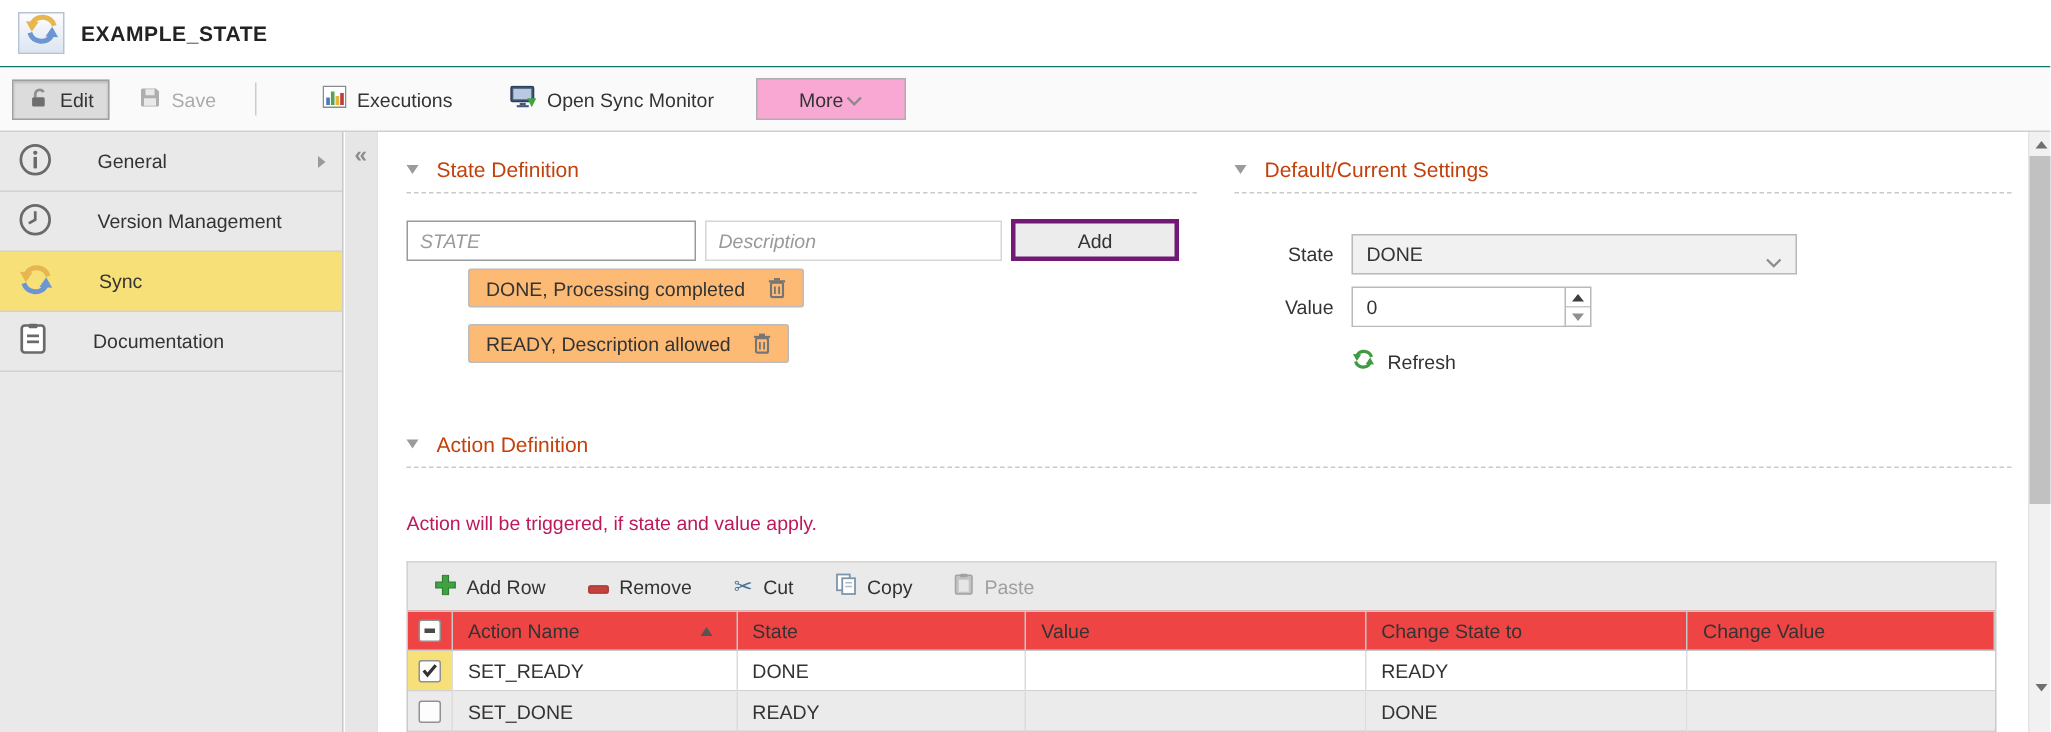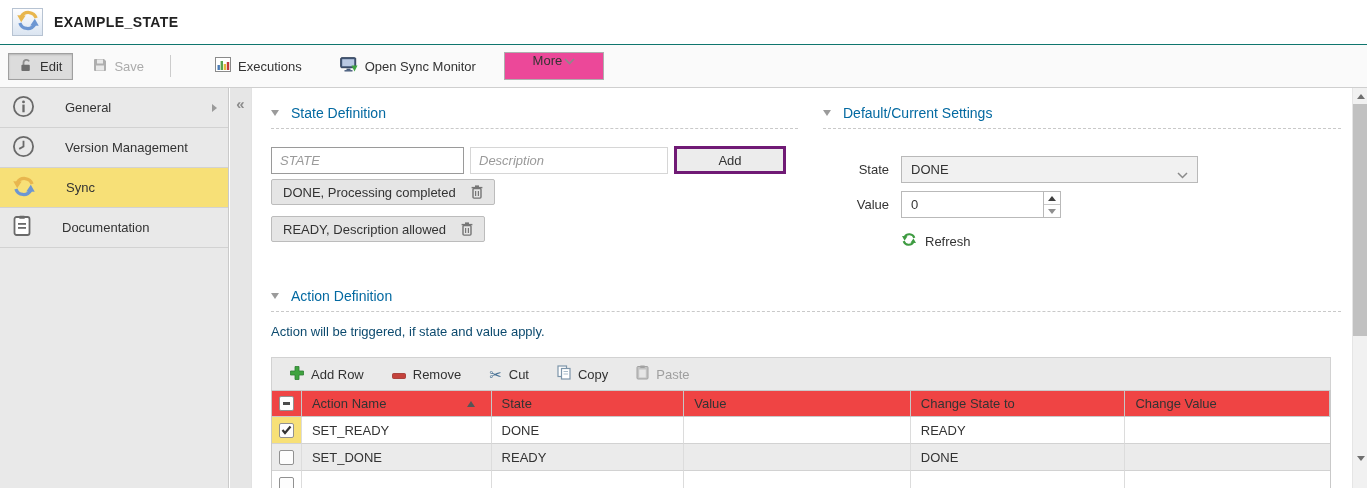--- a/index.html
+++ b/index.html
@@ -20,22 +20,22 @@
   .toolbar { position:absolute; left:0; top:45px; width:1367px; height:43px;
              background:#fafafa; border-bottom:1px solid #cfcfcf;
              display:flex; align-items:center; padding-left:8px; }
   .tb-btn { display:flex; align-items:center; gap:7px; height:27px;
             padding:0 10px; font-size:13px; color:#333; cursor:pointer; }
   .tb-btn.pressed { background:#dcdcdc; border:1px solid #a0a0a0;
                     box-shadow:inset 0 1px 2px rgba(0,0,0,.18); }
   .tb-btn.disabled { color:#ababab; cursor:default; }
   .tb-sep { width:1px; height:22px; background:#ccc; margin:0 16px; }
   .tb-btn.mL { margin-left:18px; }
-  .more-btn { margin-left:18px; width:100px; height:28px; background:#ec4899;
-              border:1px solid #aeaeae; display:flex; align-items:flex-start;
+  .more-btn { margin-left:18px; width:100px; height:28px; background:#f9a8d4;
+              border:1px solid #aeaeae; display:flex; align-items:center;
               justify-content:center; gap:2px; font-size:13px; color:#333; cursor:pointer; }
 
   
   .sidebar { position:absolute; left:0; top:88px; width:229px; height:400px;
              background:#e9e9e9; border-right:1px solid #cacaca; }
   .side-item { height:40px; border-bottom:1px solid #d2d2d2; display:flex;
                align-items:center; padding-left:12px; gap:30px; position:relative;
                font-size:13px; color:#333; cursor:pointer; }
   .side-item.active { background:#f7e077; }
   .side-arrow { position:absolute; right:11px; width:0; height:0;
@@ -49,36 +49,36 @@
   
   .content { position:absolute; left:253px; top:88px; width:1099px; height:400px;
              background:#fff; overflow:hidden; }
   .section { position:absolute; }
   .sec-state    { left:18px;  top:10px;  width:527px; }
   .sec-settings { left:570px; top:10px;  width:518px; }
   .sec-action   { left:18px;  top:193px; width:1070px; }
   .sec-header { display:flex; align-items:center; gap:12px; height:30px; }
   .tri-down { width:0; height:0; border-left:4.5px solid transparent;
               border-right:4.5px solid transparent; border-top:6px solid #9b9b9b; }
-  .sec-title { font-size:14px; color:#0369a1; }
+  .sec-title { font-size:14px; color:#c2410c; }
   .sec-div { border-top:1px dashed #c9c9c9; }
 
   
   .sd-form { margin-top:17px; display:flex; align-items:center; gap:6px; }
   .txt-inp { height:27px; font-size:13px; color:#333; padding:0 8px;
              font-family:"Liberation Sans",sans-serif; outline:none; }
   .txt-inp::placeholder { color:#9a9a9a; font-style:italic; }
   .inp-state { width:193px; border:1px solid #9a9a9a; }
   .inp-desc  { width:198px; border:1px solid #d6d6d6; }
   .btn-add { width:112px; height:28px; background:#ececec; border:3px solid #701a75;
              font-size:13px; color:#333; display:flex; align-items:center;
              justify-content:center; cursor:pointer; }
   .chip { display:inline-flex; align-items:center; height:26px; padding:0 11px;
-          background:#e5e5e5; border:1px solid #bcbcbc; border-radius:2px;
-          font-size:13px; color:#333; gap:15px; }
+          background:#fdba74; border:1px solid #bcbcbc; border-radius:2px;
+          font-size:13px; color:#333; gap:15px;margin-left:41px; }
   .chip-row1 { margin-top:5px; } .chip-row2 { margin-top:11px; }
   .trash { cursor:pointer; display:flex; }
 
   
   .set-row { display:flex; align-items:center; }
   .set-label { width:66px; text-align:right; margin-right:12px; font-size:13px; color:#333; }
   .row-state { margin-top:27px; } .row-value { margin-top:8px; }
   .dropdown { width:297px; height:27px; background:#f1f1f1; border:1px solid #b9b9b9;
               display:flex; align-items:center; padding-left:9px; font-size:13px;
               color:#333; position:relative; cursor:pointer; }
@@ -92,21 +92,21 @@
   .spin-btn { flex:1; display:flex; align-items:center; justify-content:center; cursor:pointer; }
   .spin-up { border-bottom:1px solid #c9c9c9; }
   .tri-up-s { width:0; height:0; border-left:4px solid transparent;
               border-right:4px solid transparent; border-bottom:5px solid #3f3f3f; }
   .tri-dn-s { width:0; height:0; border-left:4px solid transparent;
               border-right:4px solid transparent; border-top:5px solid #8f8f8f; }
   .refresh-row { margin-top:14px; margin-left:78px; display:flex; align-items:center;
                  gap:8px; font-size:13px; color:#333; cursor:pointer; }
 
   
-  .hint { margin-top:12px; font-size:13px; color:#0c4a6e; }
+  .hint { margin-top:29px; font-size:13px; color:#be185d; }
   .tbl-toolbar { margin-top:18px; width:1060px; height:33px; background:#eaeaea;
                  border:1px solid #d2d2d2; border-bottom:none;
                  display:flex; align-items:center; padding-left:18px; }
   .tt-btn { display:flex; align-items:center; gap:7px; font-size:13px; color:#333;
             margin-right:28px; cursor:pointer; }
   .tt-btn.disabled { color:#9f9f9f; cursor:default; }
   .cut-glyph { color:#4a7396; font-size:15px; line-height:1; }
 
   .table { width:1060px; border-left:1px solid #c9c9c9; border-right:1px solid #c9c9c9; }
   .t-row { display:flex; height:27px; }

